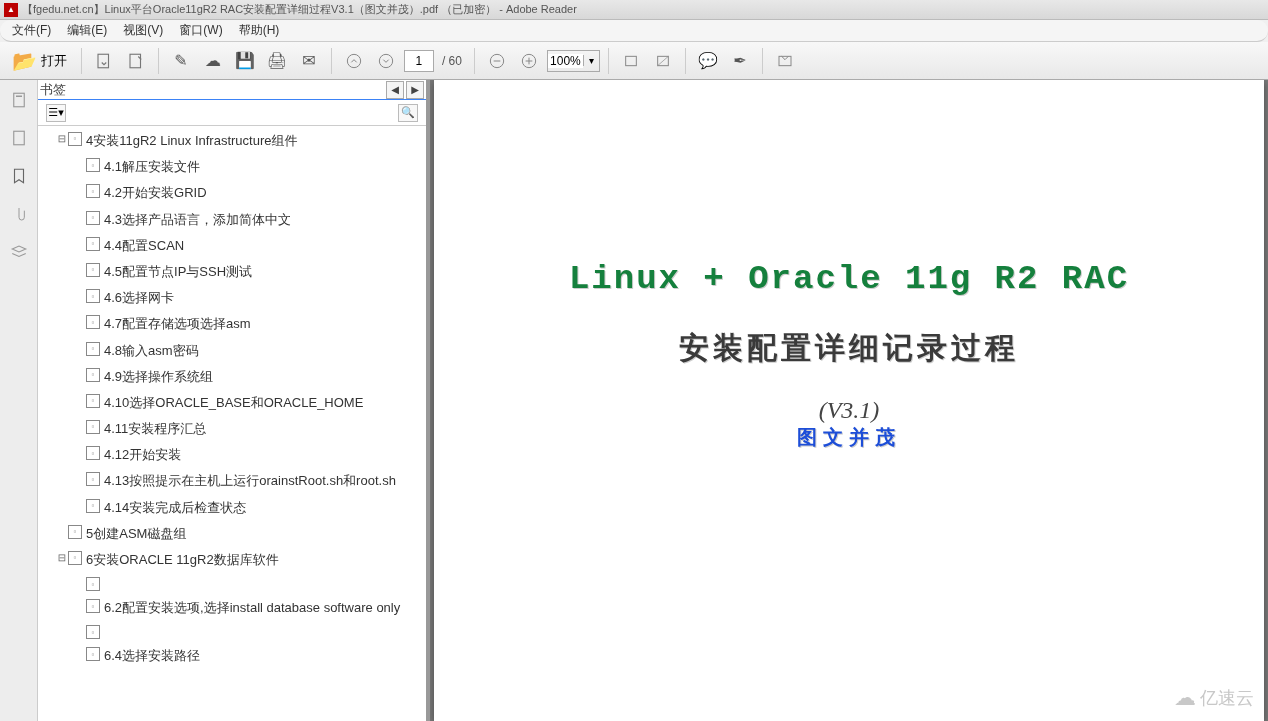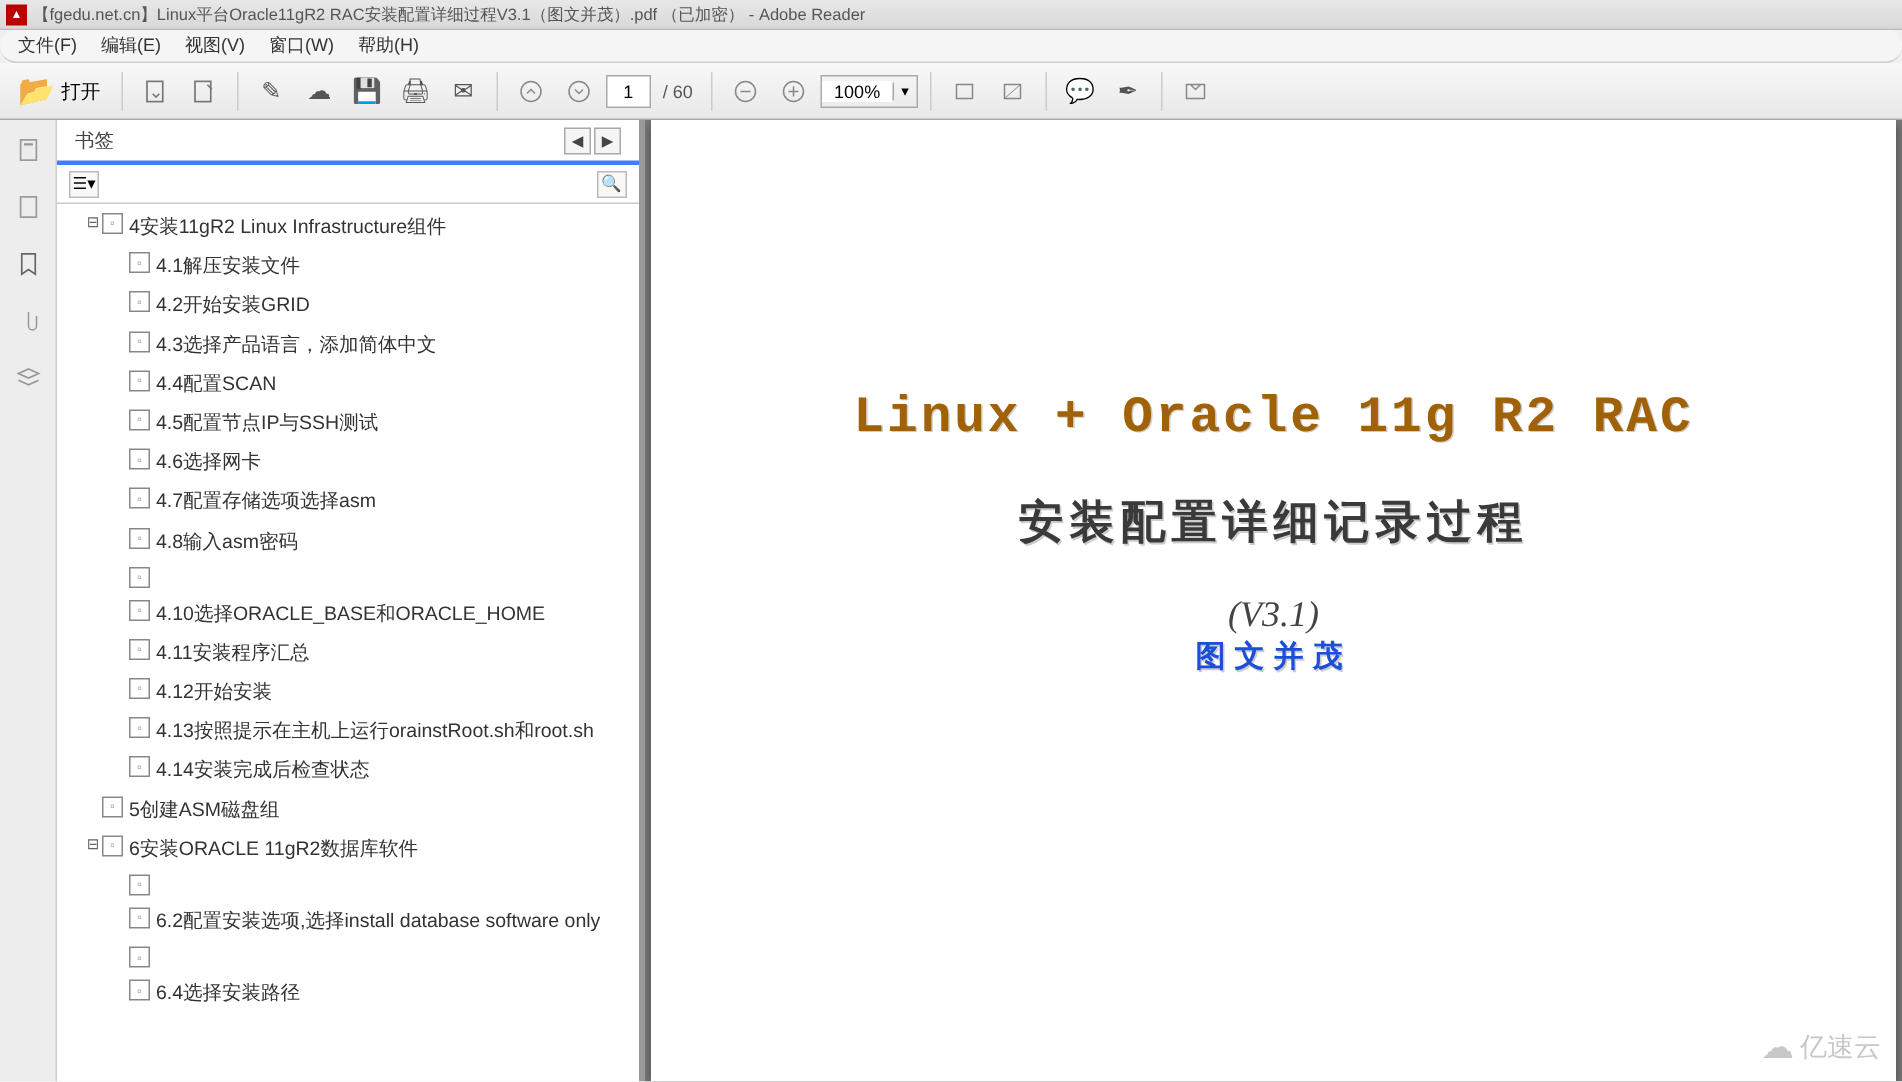--- a/index.html
+++ b/index.html
@@ -11,44 +11,44 @@
 .menubar { height: 22px; background: #f5f5f5; display: flex; align-items: center; padding: 0 4px; font-size: 12px; color: #333; border-bottom: 1px solid #ccc; border-radius: 11px; }
 .menubar .menu-item { padding: 2px 8px; cursor: pointer; }
 
 .toolbar { height: 38px; background: linear-gradient(#f8f8f8,#e8e8e8); display: flex; align-items: center; padding: 0 6px; border-bottom: 1px solid #aaa; gap: 4px; }
 .tb-btn { width: 28px; height: 28px; border: 1px solid transparent; border-radius: 3px; display: inline-flex; align-items: center; justify-content: center; cursor: pointer; color: #555; font-size: 16px; }
 .tb-sep { width: 1px; height: 26px; background: #ccc; margin: 0 4px; }
 .tb-open { display: flex; align-items: center; gap: 4px; padding: 0 6px; height: 28px; cursor: pointer; border-radius: 3px; }
 .page-input { width: 30px; height: 22px; text-align: center; border: 1px solid #aaa; font-size: 12px; }
 .page-total { font-size: 12px; color: #555; padding: 0 4px; text-align: center; }
 .zoom-box { display: flex; align-items: center; border: 1px solid #aaa; height: 22px; }
-.zoom-val { width: 47px; text-align: center; font-size: 12px; border: none; }
+.zoom-val { width: 35px; text-align: center; font-size: 12px; border: none; }
 .zoom-dd { width: 16px; text-align: center; font-size: 10px; border-left: 1px solid #aaa; cursor: pointer; }
 
 .main { display: flex; height: calc(100% - 80px); }
 
 .sidetabs { width: 38px; background: #ededed; border-right: 1px solid #ccc; display: flex; flex-direction: column; align-items: center; padding-top: 8px; gap: 14px; }
 .sidetab { width: 24px; height: 24px; display: flex; align-items: center; justify-content: center; cursor: pointer; color: #888; font-size: 18px; }
 .sidetab.active { color: #555; }
 
 .bookmarks-panel { width: 392px; background: #fff; border-right: 4px solid #999; display: flex; flex-direction: column; }
-.bm-header { height: 30px; border-bottom: 3px solid #3b82f6; display: flex; align-items: center; justify-content: space-between; padding: 0 12px; font-size: 13px; color: #444; }
+.bm-header { height: 20px; border-bottom: 1px solid #3b82f6; display: flex; align-items: center; justify-content: space-between; padding: 0 2px; font-size: 13px; color: #444; }
 .bm-nav-btns { display: flex; gap: 2px; }
 .bm-nav-btn { width: 18px; height: 18px; border: 1px solid #aaa; display: flex; align-items: center; justify-content: center; font-size: 10px; cursor: pointer; background: #f5f5f5; }
 .bm-toolbar { height: 26px; border-bottom: 1px solid #ccc; display: flex; align-items: center; justify-content: space-between; padding: 0 8px; }
 .bm-tool { width: 20px; height: 18px; border: 1px solid #bbb; display: flex; align-items: center; justify-content: center; font-size: 11px; cursor: pointer; background: #f8f8f8; }
 .bm-tree { flex: 1; overflow: auto; padding: 2px 0; font-size: 13px; color: #333; }
 .bm-item { display: flex; align-items: flex-start; padding: 4px 4px 4px 0; cursor: pointer; line-height: 1.4; }
 .bm-toggle { width: 12px; text-align: center; color: #666; font-size: 10px; flex-shrink: 0; }
 .bm-icon { width: 14px; height: 14px; border: 1px solid #888; margin-right: 4px; flex-shrink: 0; display: inline-flex; align-items: center; justify-content: center; font-size: 8px; color: #888; background: #fff; }
 .bm-label { flex: 1; word-break: break-all; }
 
 .doc-area { flex: 1; background: #7a7a7a; display: flex; justify-content: center; overflow: auto; padding: 0; }
 .page { width: 830px; min-height: 640px; background: #fff; box-shadow: 0 2px 8px rgba(0,0,0,0.4); padding: 180px 60px 60px 60px; text-align: center; }
-.doc-title { font-family: "Consolas","Courier New",monospace; font-size: 34px; font-weight: bold; color: #a16207; margin-bottom: 30px; letter-spacing: 2px; text-shadow: 1px 1px 0 #ccc; }
+.doc-title { font-family: "Consolas","Courier New",monospace; font-size: 34px; font-weight: bold; color: #15803d; margin-bottom: 30px; letter-spacing: 2px; text-shadow: 1px 1px 0 #ccc; }
 .doc-sub { font-family: "KaiTi","STKaiti",serif; font-size: 30px; font-weight: bold; color: #3a3a3a; margin-bottom: 28px; letter-spacing: 4px; text-shadow: 1px 1px 0 #ccc; margin-top: 24px; }
 .doc-ver { font-family: "Times New Roman",serif; font-style: italic; font-size: 24px; color: #444; }
 .doc-note { font-family: "KaiTi","STKaiti",serif; font-size: 20px; font-weight: bold; color: #1d4ed8; letter-spacing: 6px; text-shadow: 1px 1px 0 #ccc; }
 
 .watermark { position: absolute; right: 14px; bottom: 10px; font-size: 18px; color: #c8c8c8; font-weight: 500; display:flex; align-items:center; gap:4px;}
 .watermark .cloud { font-size: 22px; }
 
 svg { display: block; }
 </style>
 </head>
@@ -233,20 +233,21 @@
           <span class="bm-label">4.7配置存储选项选择asm</span>
         </div>
         <div class="bm-item" style="padding-left: 36px;">
           <span class="bm-toggle"></span>
           <span class="bm-icon">▫</span>
           <span class="bm-label">4.8输入asm密码</span>
         </div>
         <div class="bm-item" style="padding-left: 36px;">
           <span class="bm-toggle"></span>
           <span class="bm-icon">▫</span>
+          <span class="bm-label">4.9选择操作系统组</span>
         </div>
         <div class="bm-item" style="padding-left: 36px;">
           <span class="bm-toggle"></span>
           <span class="bm-icon">▫</span>
           <span class="bm-label">4.10选择ORACLE_BASE和ORACLE_HOME</span>
         </div>
         <div class="bm-item" style="padding-left: 36px;">
           <span class="bm-toggle"></span>
           <span class="bm-icon">▫</span>
           <span class="bm-label">4.11安装程序汇总</span>

